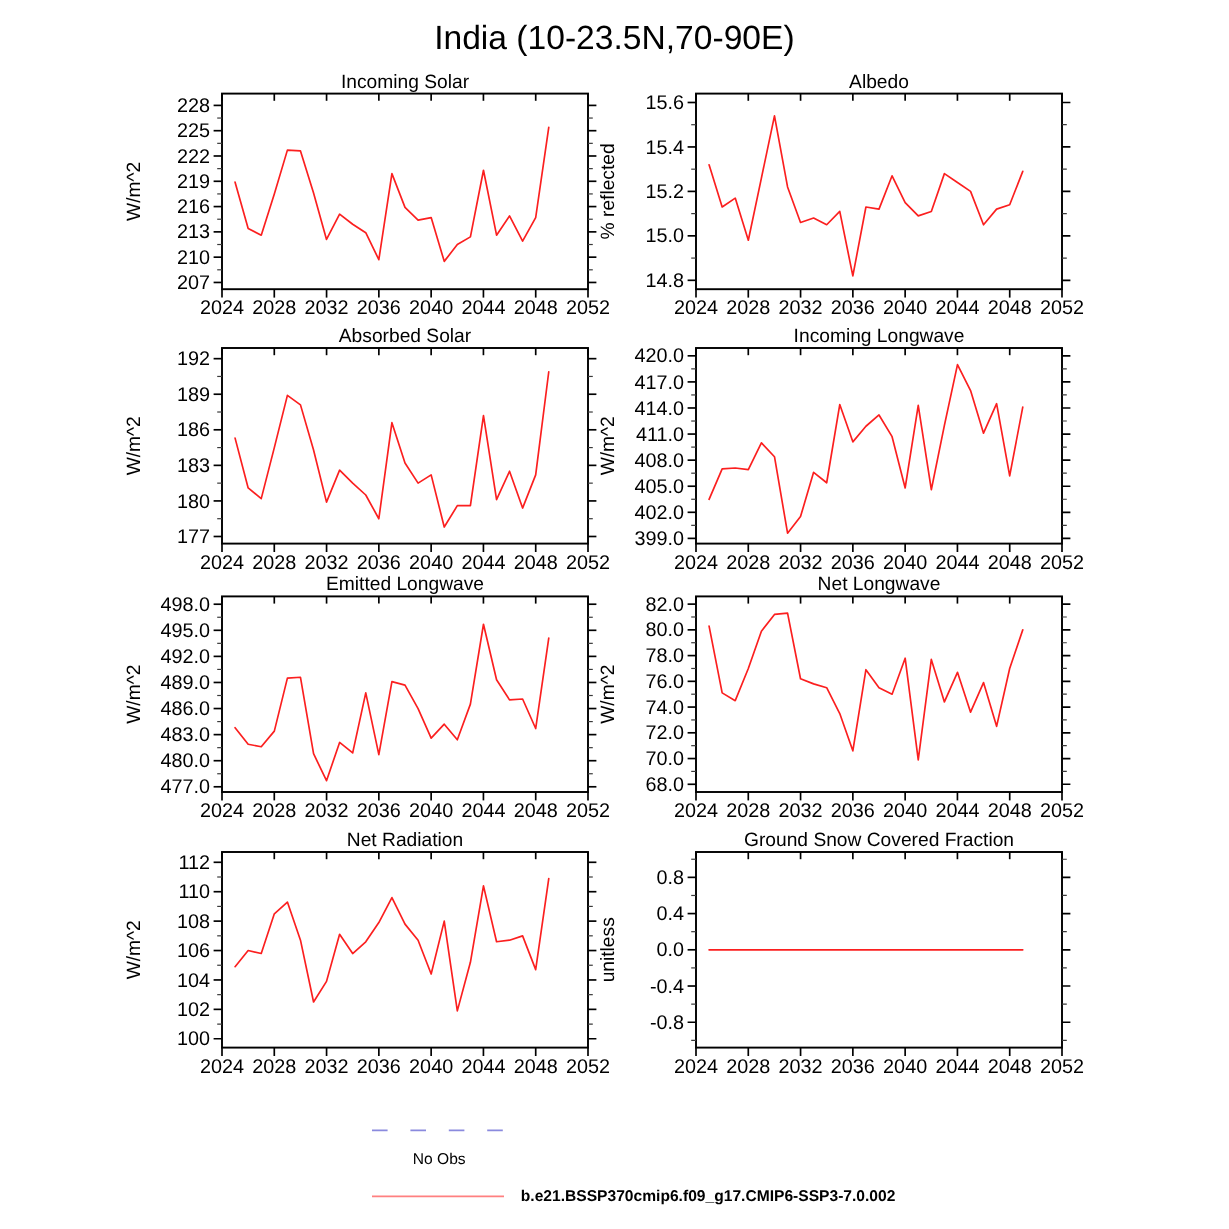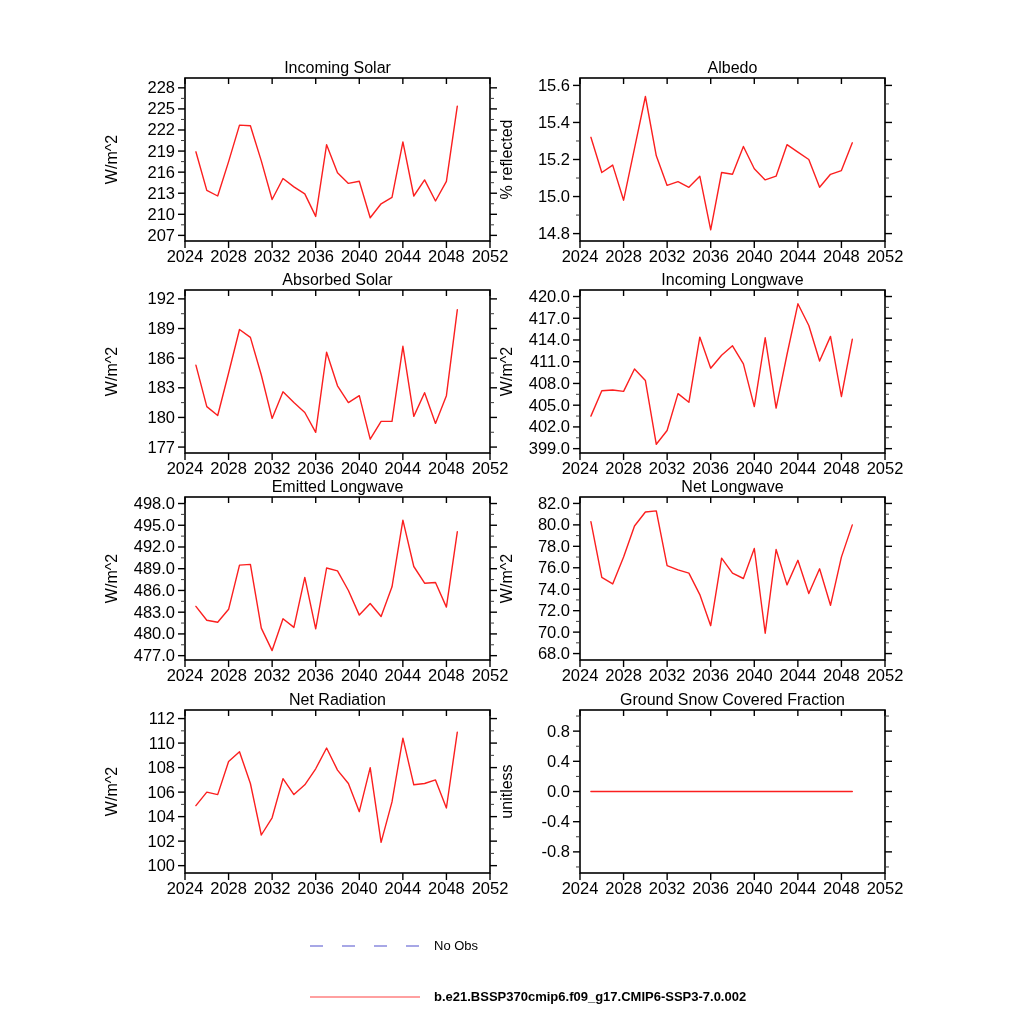--- a/index.html
+++ b/index.html
@@ -16,29 +16,30 @@
   svg text{font-family:"Liberation Sans","DejaVu Sans",sans-serif;fill:#000;}
   .frame{fill:none;stroke:#000;stroke-width:1.6;}
   .tick{stroke:#000;stroke-width:1.4;}
   .mtick{stroke:#3a3a3a;stroke-width:1;}
   .lbl{font-size:16.5px;}
   .sub-title{font-size:16px;}
   .ylab{font-size:16px;}
   polyline.series{fill:none;stroke-width:1.4;stroke-linejoin:round;stroke-linecap:round;}
   .legend{position:absolute;left:310px;top:938px;width:680px;}
   .legend-row{position:absolute;left:0;display:flex;align-items:center;gap:12px;}
-  .legend-row.r0{top:0;}
+  .legend-row.r0{top:0;flex-direction:column;}
   .legend-row.r1{top:51px;font-weight:bold;}
   .legend-label{font-size:13px;white-space:nowrap;}
   svg.legend-line{width:112px;height:8px;overflow:visible;flex:0 0 auto;}
 </style>
 </head>
 <body>
 
 <div id="figure">
+  <div class="main-title">India (10-23.5N,70-90E)</div>
 
   <svg class="subplot" viewBox="0 0 460 212" style="left: 65px; top: 60px;">
       <text x="272.5" y="13" text-anchor="middle" class="sub-title">Incoming Solar</text>
       <text transform="translate(52 99.5) rotate(-90)" text-anchor="middle" class="ylab">W/m^2</text>
       <rect x="120" y="18" width="305" height="163" class="frame"></rect>
       <line x1="120" y1="18" x2="120" y2="24" class="tick"></line>
       <line x1="120" y1="181" x2="120" y2="188" class="tick"></line>
       <text x="120" y="202" text-anchor="middle" class="lbl">2024</text>
       <line x1="163.57142857142856" y1="18" x2="163.57142857142856" y2="24" class="tick"></line>
       <line x1="163.57142857142856" y1="181" x2="163.57142857142856" y2="188" class="tick"></line>

